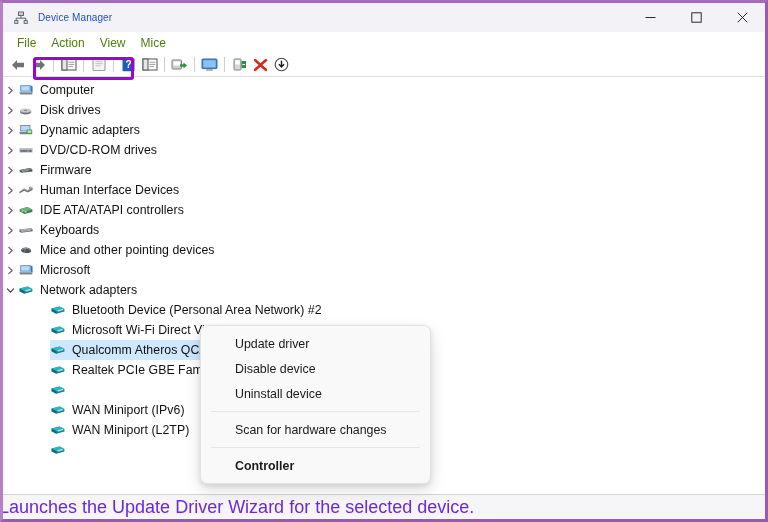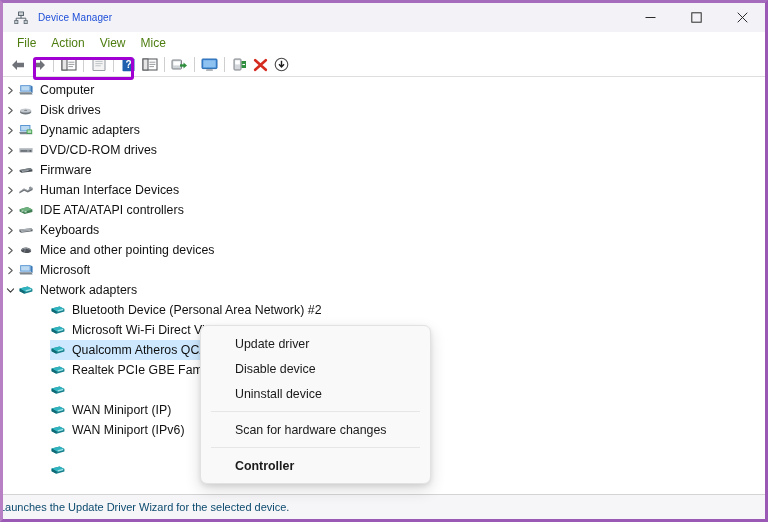--- a/index.html
+++ b/index.html
@@ -164,22 +164,22 @@
   #statusbar {
     flex: 0 0 24px;
     height: 24px;
     background: #f6f6f8;
     border-top: 1px solid #d4d4d4;
     display: flex;
     align-items: center;
     overflow: hidden;
   }
   #status-text {
-    font-size: 11px;
-    color: #0c4a6e;
+    font-size: 18px;
+    color: #6d28d9;
     margin-left: -4px;
     white-space: nowrap;
   }
 
   
   #ctxmenu {
     position: absolute;
     left: 197px;
     top: 322px;
     width: 231px;
@@ -592,42 +592,32 @@
         </div>
         <div class="row lvl2">
           <span class="devicon">
             <svg width="16" height="16" viewBox="0 0 16 16" style="display: block;">
               <path d="M1.6 6.6 L9.6 4.4 L14.4 7 L14.4 9.6 L6.4 11.8 L1.6 9.2 Z" fill="#17808c"></path>
               <path d="M1.6 6.6 L9.6 4.4 L14.4 7 L6.4 9.2 Z" fill="#2fb3bf"></path>
               <path d="M6.4 9.2 L6.4 11.8 L1.6 9.2 L1.6 6.6 Z" fill="#0f6a75"></path>
               <path d="M7.6 8.3 L13.2 6.8 L13.2 8.2 L7.6 9.7 Z" fill="#9fe4ea"></path>
             </svg>
           </span>
-          <span class="label">WAN Miniport (IP)</span>
+          <span class="label">WAN Miniport (IPv6)</span>
         </div>
         <div class="row lvl2">
           <span class="devicon">
             <svg width="16" height="16" viewBox="0 0 16 16" style="display: block;">
               <path d="M1.6 6.6 L9.6 4.4 L14.4 7 L14.4 9.6 L6.4 11.8 L1.6 9.2 Z" fill="#17808c"></path>
               <path d="M1.6 6.6 L9.6 4.4 L14.4 7 L6.4 9.2 Z" fill="#2fb3bf"></path>
               <path d="M6.4 9.2 L6.4 11.8 L1.6 9.2 L1.6 6.6 Z" fill="#0f6a75"></path>
               <path d="M7.6 8.3 L13.2 6.8 L13.2 8.2 L7.6 9.7 Z" fill="#9fe4ea"></path>
             </svg>
           </span>
-          <span class="label">WAN Miniport (IPv6)</span>
-        </div>
-        <div class="row lvl2">
-          <span class="devicon">
-            <svg width="16" height="16" viewBox="0 0 16 16" style="display: block;">
-              <path d="M1.6 6.6 L9.6 4.4 L14.4 7 L14.4 9.6 L6.4 11.8 L1.6 9.2 Z" fill="#17808c"></path>
-              <path d="M1.6 6.6 L9.6 4.4 L14.4 7 L6.4 9.2 Z" fill="#2fb3bf"></path>
-              <path d="M6.4 9.2 L6.4 11.8 L1.6 9.2 L1.6 6.6 Z" fill="#0f6a75"></path>
-              <path d="M7.6 8.3 L13.2 6.8 L13.2 8.2 L7.6 9.7 Z" fill="#9fe4ea"></path>
-            </svg>
-          </span>
+          <span class="label">WAN Miniport (L2TP)</span>
         </div>
         <div class="row lvl2">
           <span class="devicon">
             <svg width="16" height="16" viewBox="0 0 16 16" style="display: block;">
               <path d="M1.6 6.6 L9.6 4.4 L14.4 7 L14.4 9.6 L6.4 11.8 L1.6 9.2 Z" fill="#17808c"></path>
               <path d="M1.6 6.6 L9.6 4.4 L14.4 7 L6.4 9.2 Z" fill="#2fb3bf"></path>
               <path d="M6.4 9.2 L6.4 11.8 L1.6 9.2 L1.6 6.6 Z" fill="#0f6a75"></path>
               <path d="M7.6 8.3 L13.2 6.8 L13.2 8.2 L7.6 9.7 Z" fill="#9fe4ea"></path>
             </svg>
           </span>

